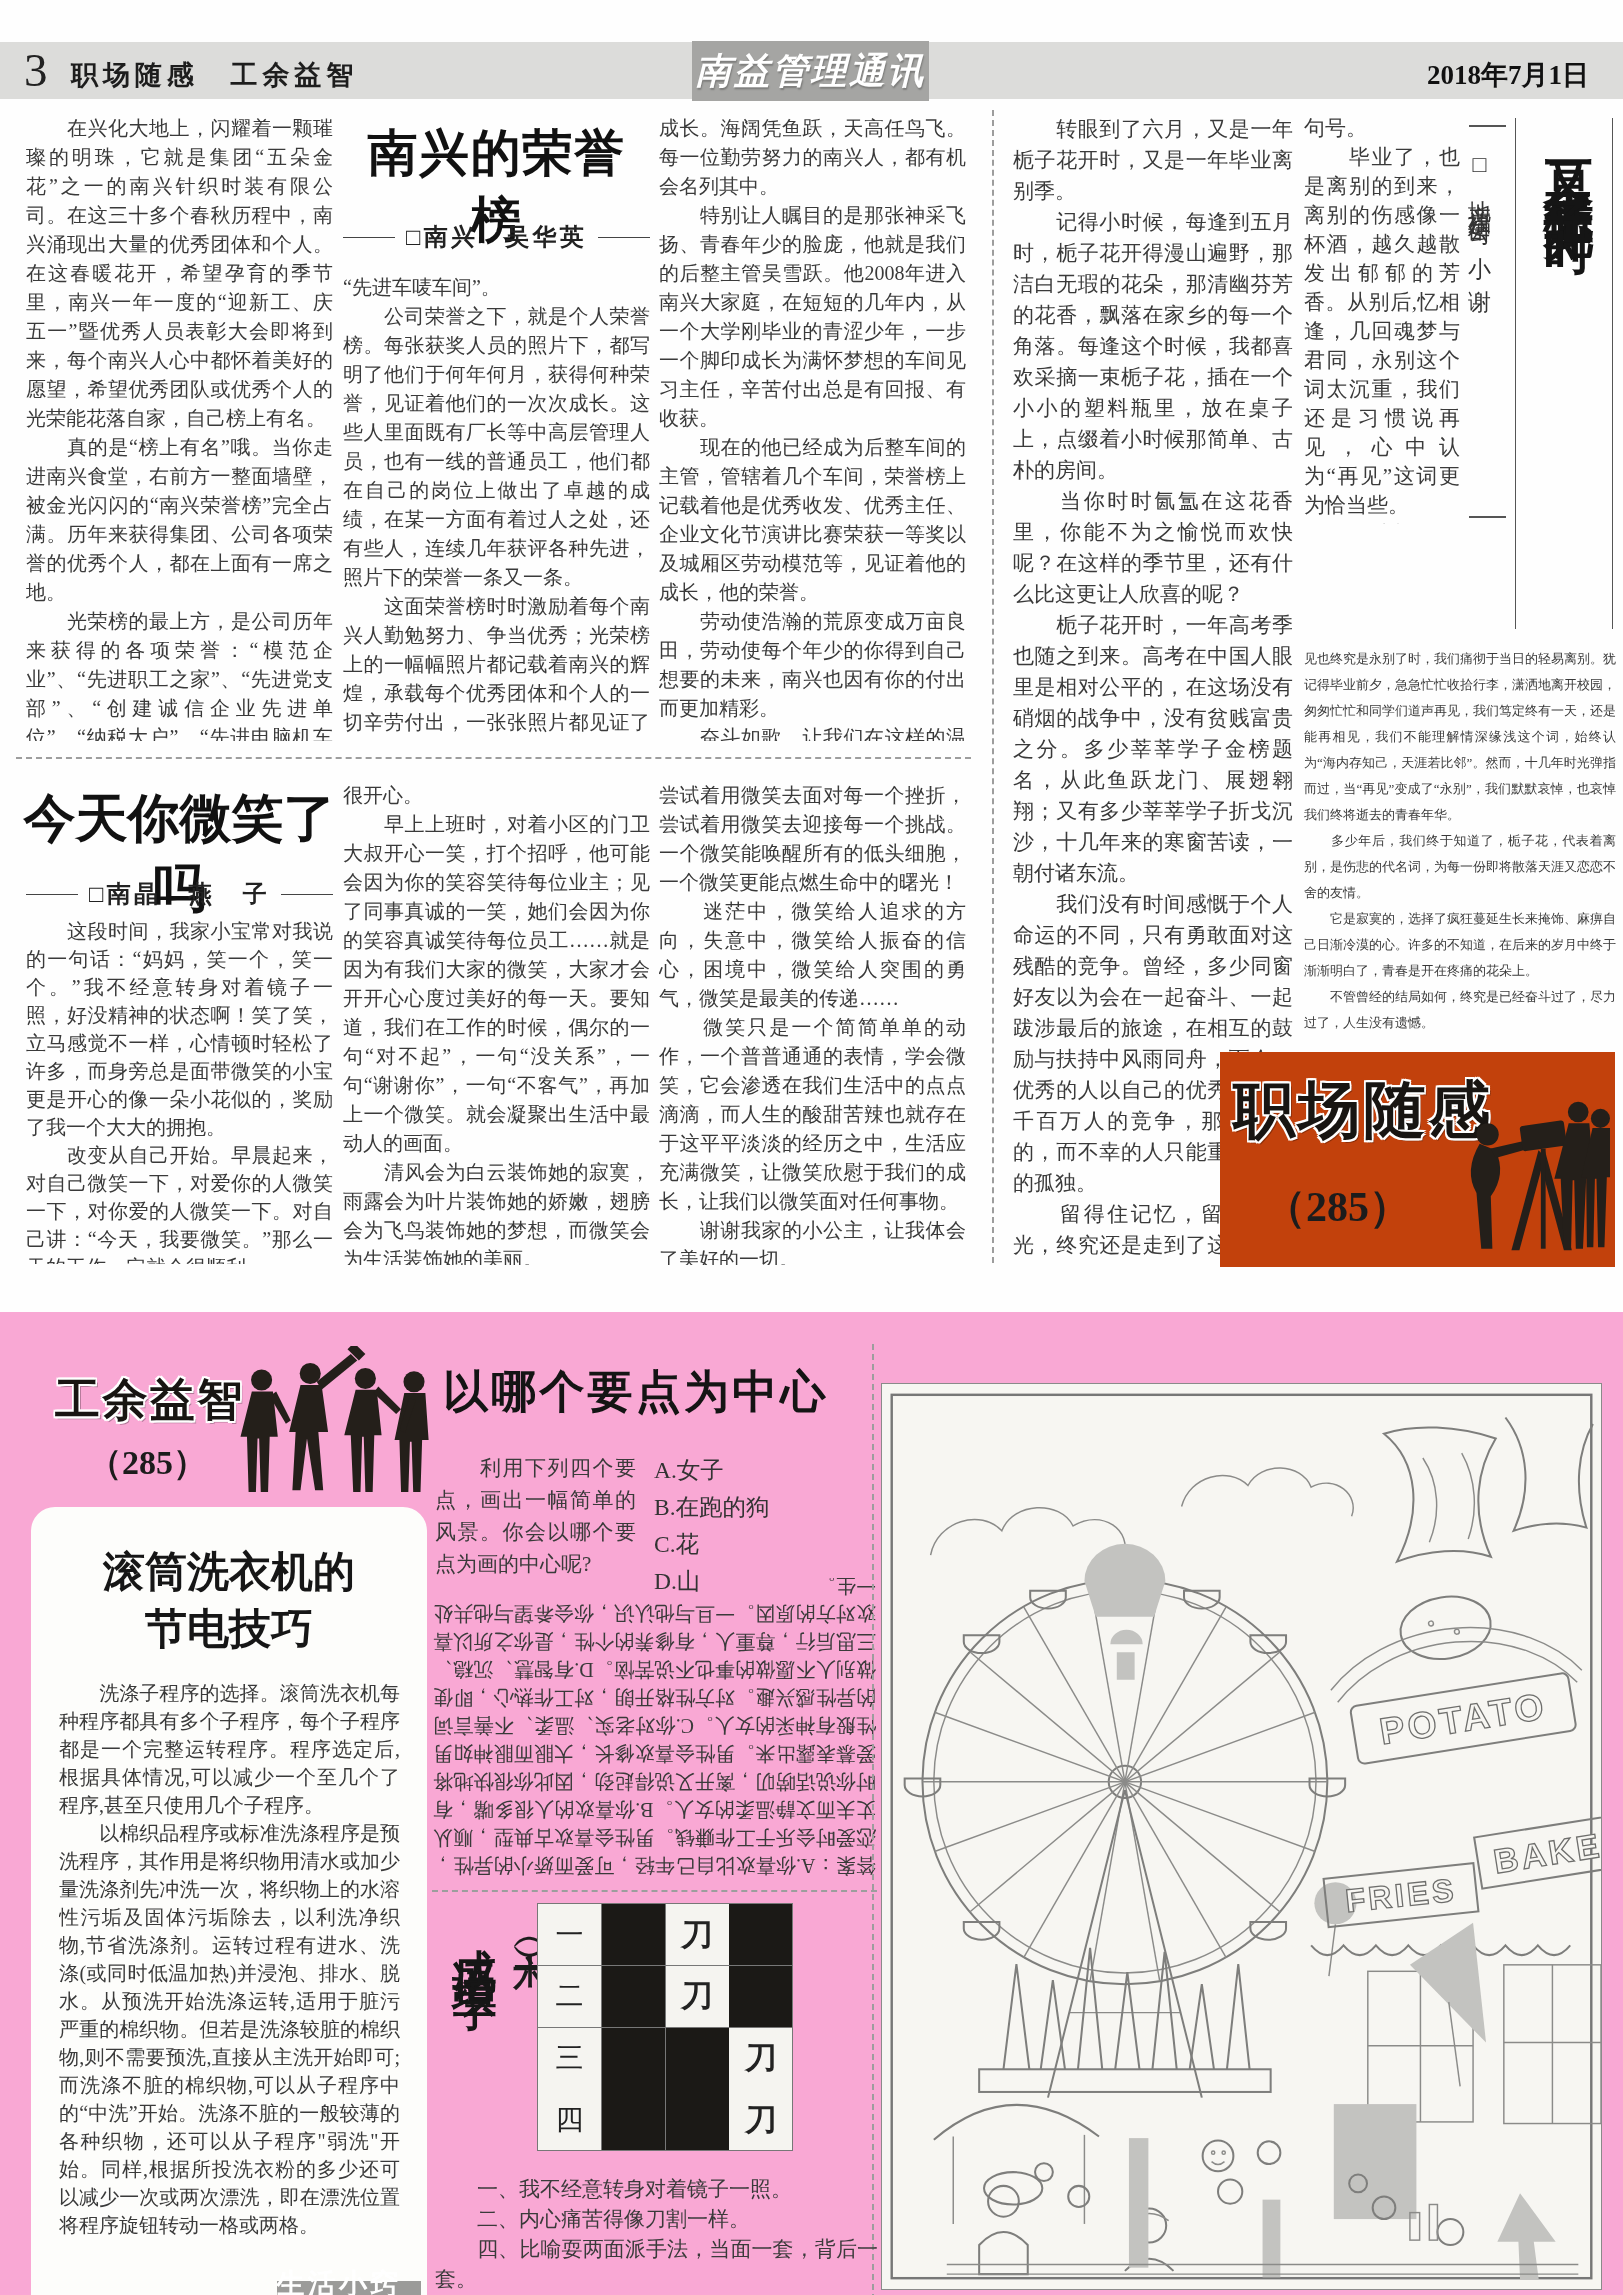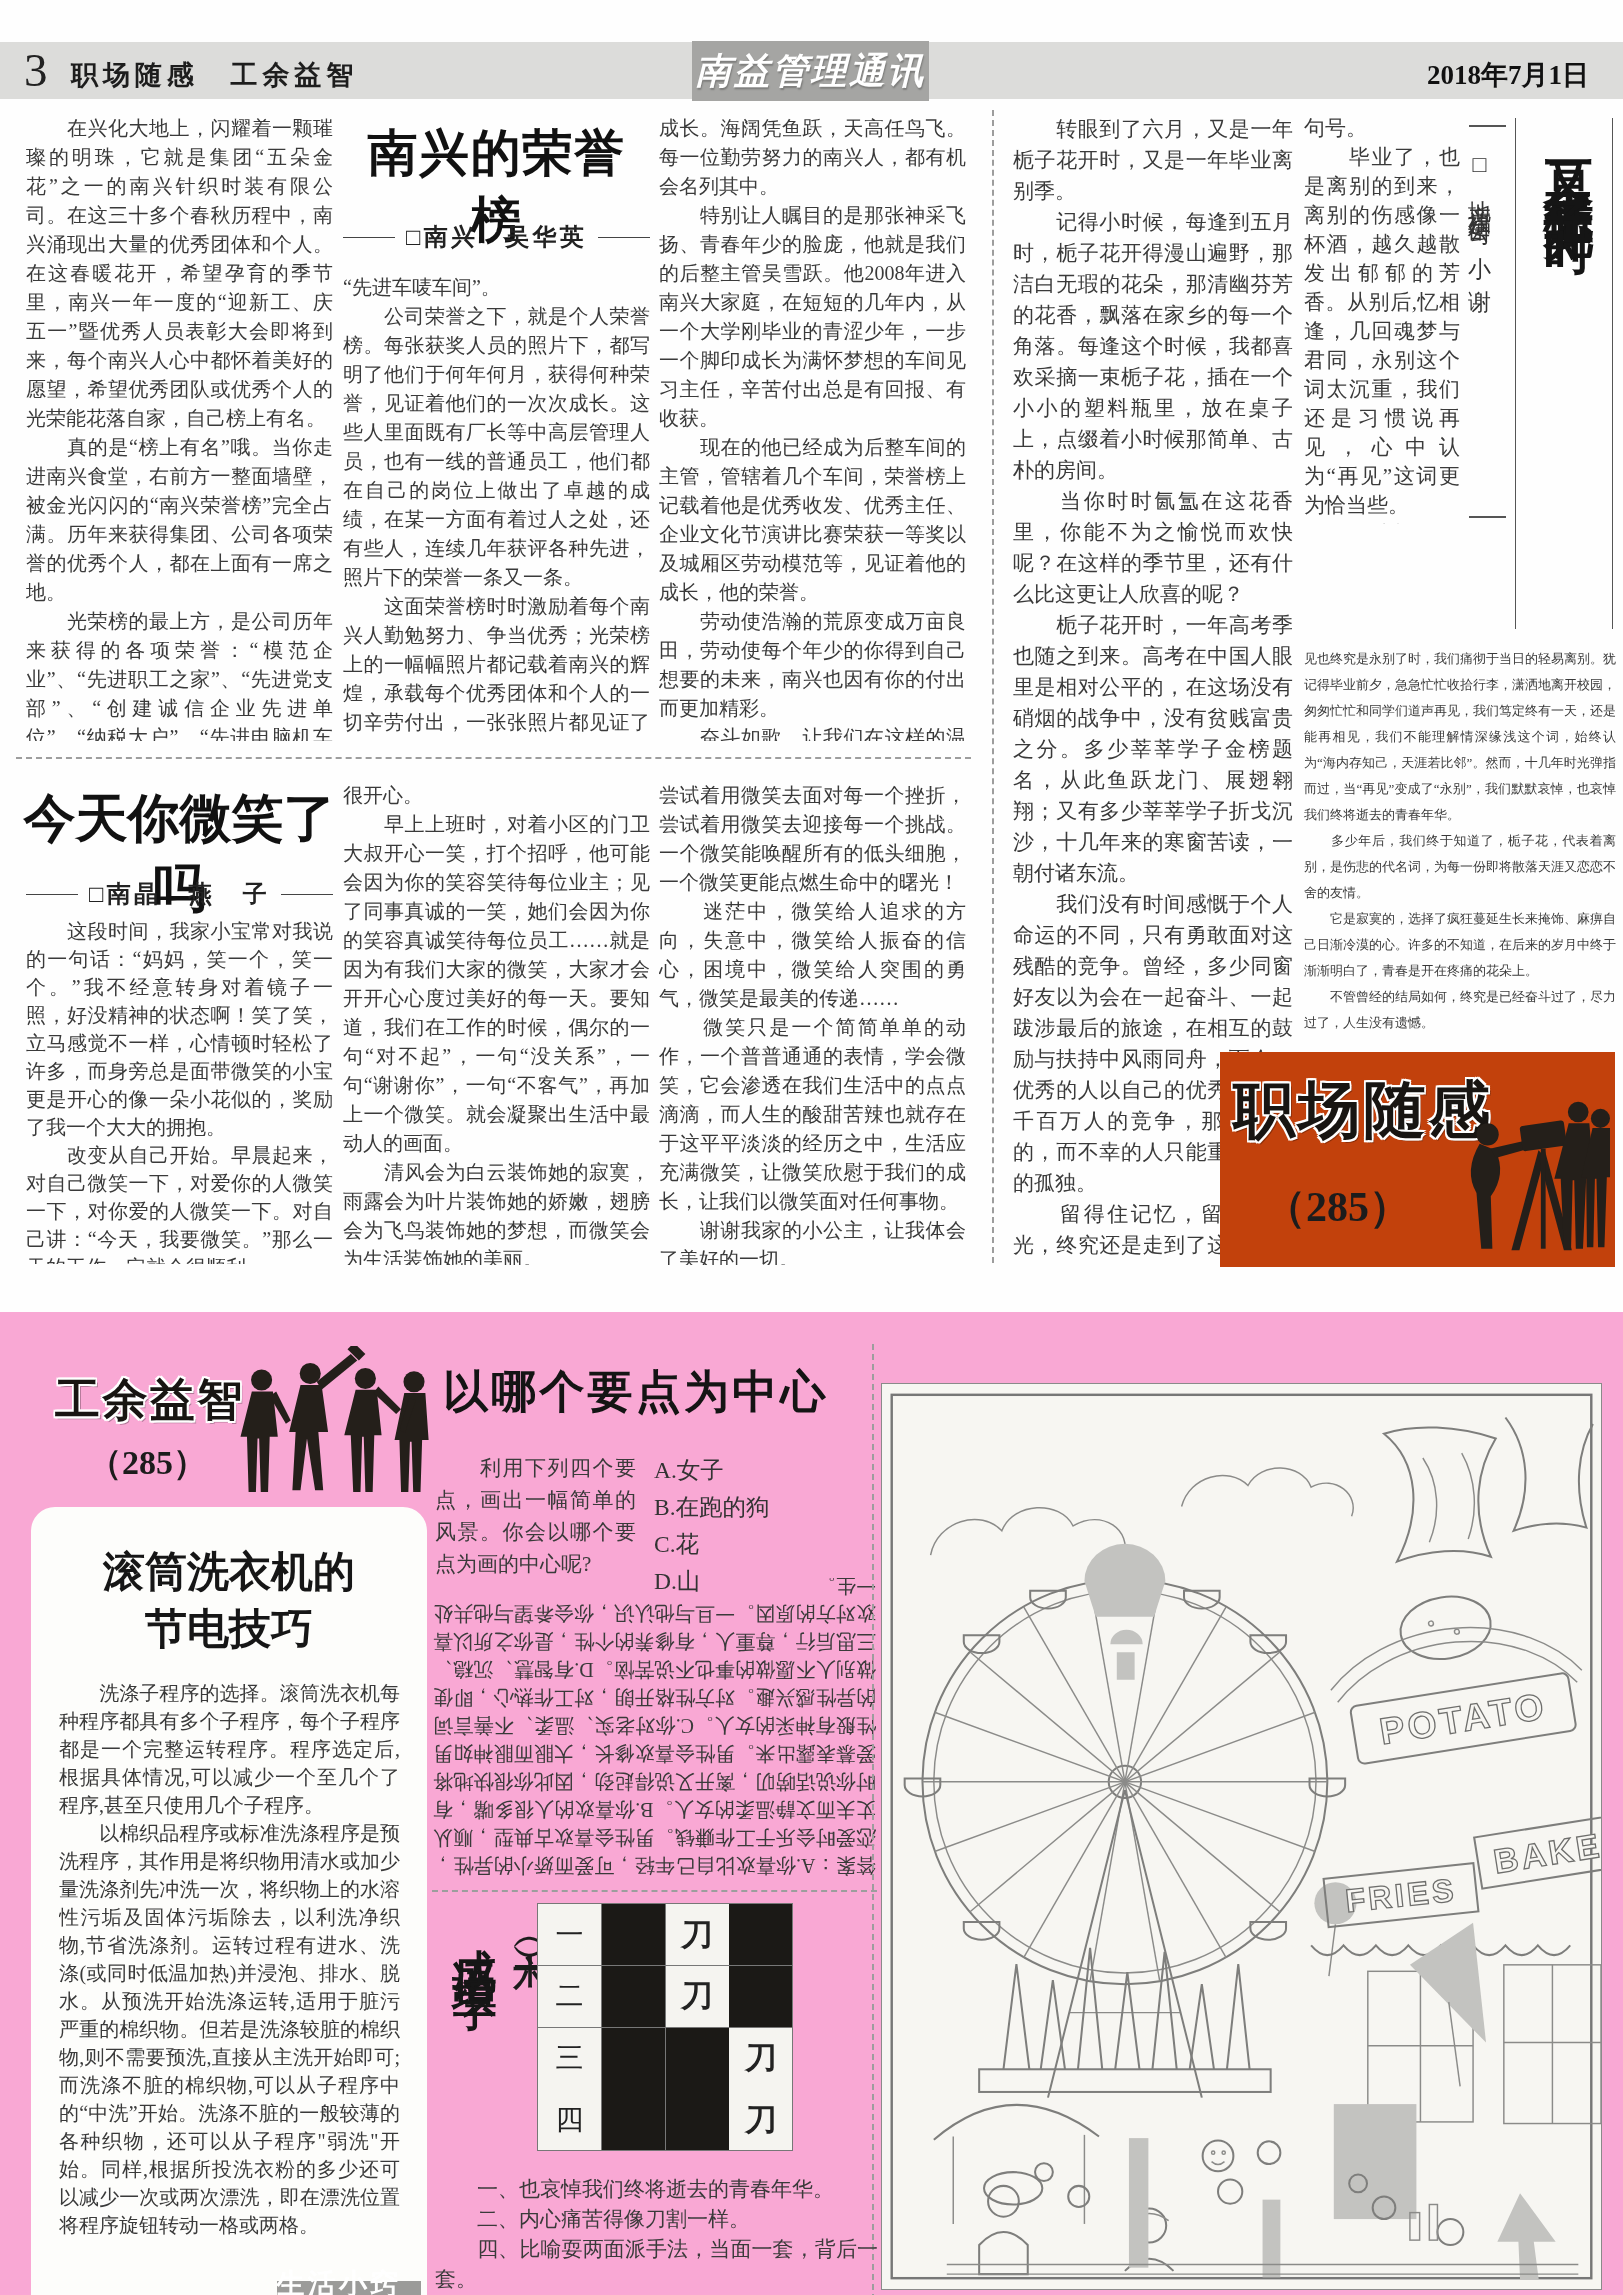--- a/index.html
+++ b/index.html
@@ -248,21 +248,21 @@
           <span class="lab">四</span>
         </div>
       <div class="cell black"></div>
       <div class="cell black"></div>
       <div class="cell">
           <span class="giv">刀</span>
         </div>
     </div>
 
     <div style="position:absolute; left:435px; top:862px; width:443px;">
-      <div class="clue-line">　　一、也哀悼我们终将逝去的青春年华。</div>
+      <div class="clue-line">　　一、我不经意转身对着镜子一照。</div>
       <div class="clue-line">　　二、内心痛苦得像刀割一样。</div>
       <div class="clue-line">　　四、比喻耍两面派手法，当面一套，背后一套。</div>
     </div>
 
     <div class="illo-frame">
       <svg viewBox="0 0 888 1115" style="width:100%; height:100%;">
         <rect x="12" y="12" width="864" height="1091" fill="none" stroke="#777" stroke-width="3"></rect>
 
         <path class="lnt" d="M60,210 c8,-42 62,-58 88,-30 c14,-36 72,-38 88,-6 c36,-22 74,6 62,38"></path>
         <path class="lnt" d="M370,150 c10,-38 58,-50 82,-26 c16,-30 66,-28 78,2 c30,-16 60,10 50,36"></path>

